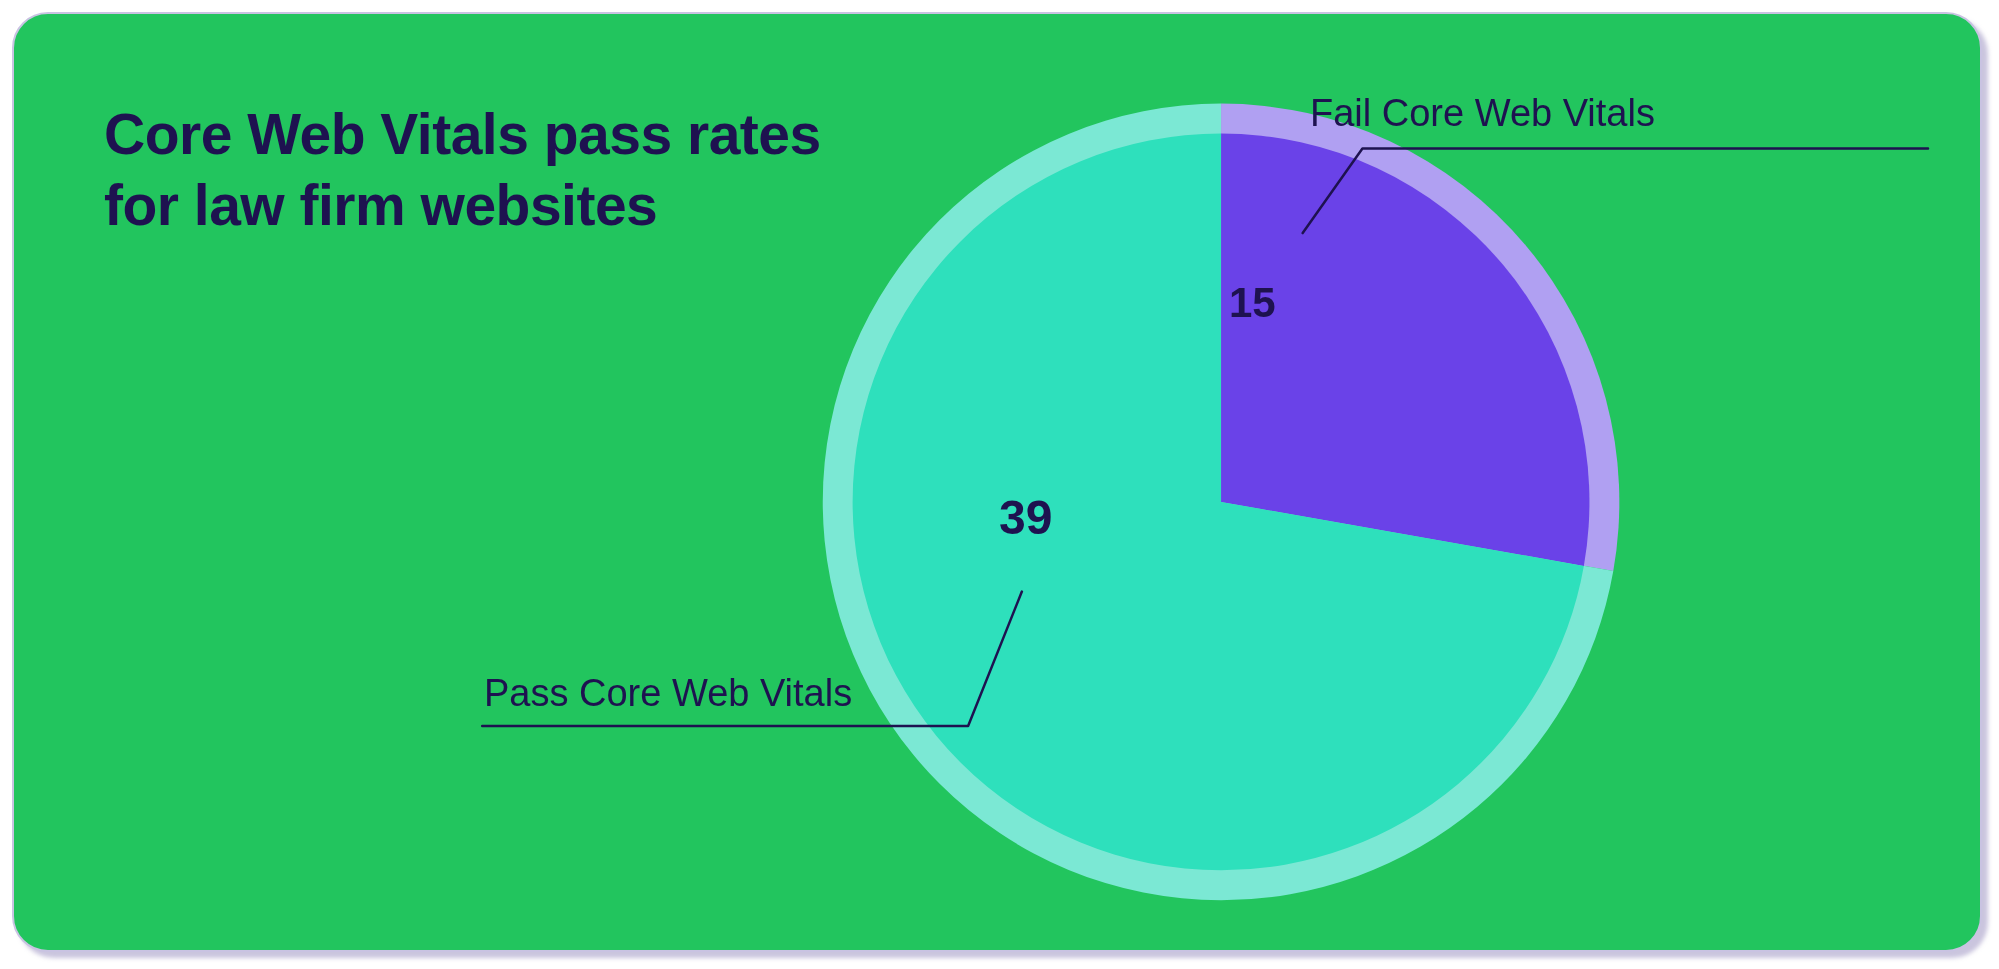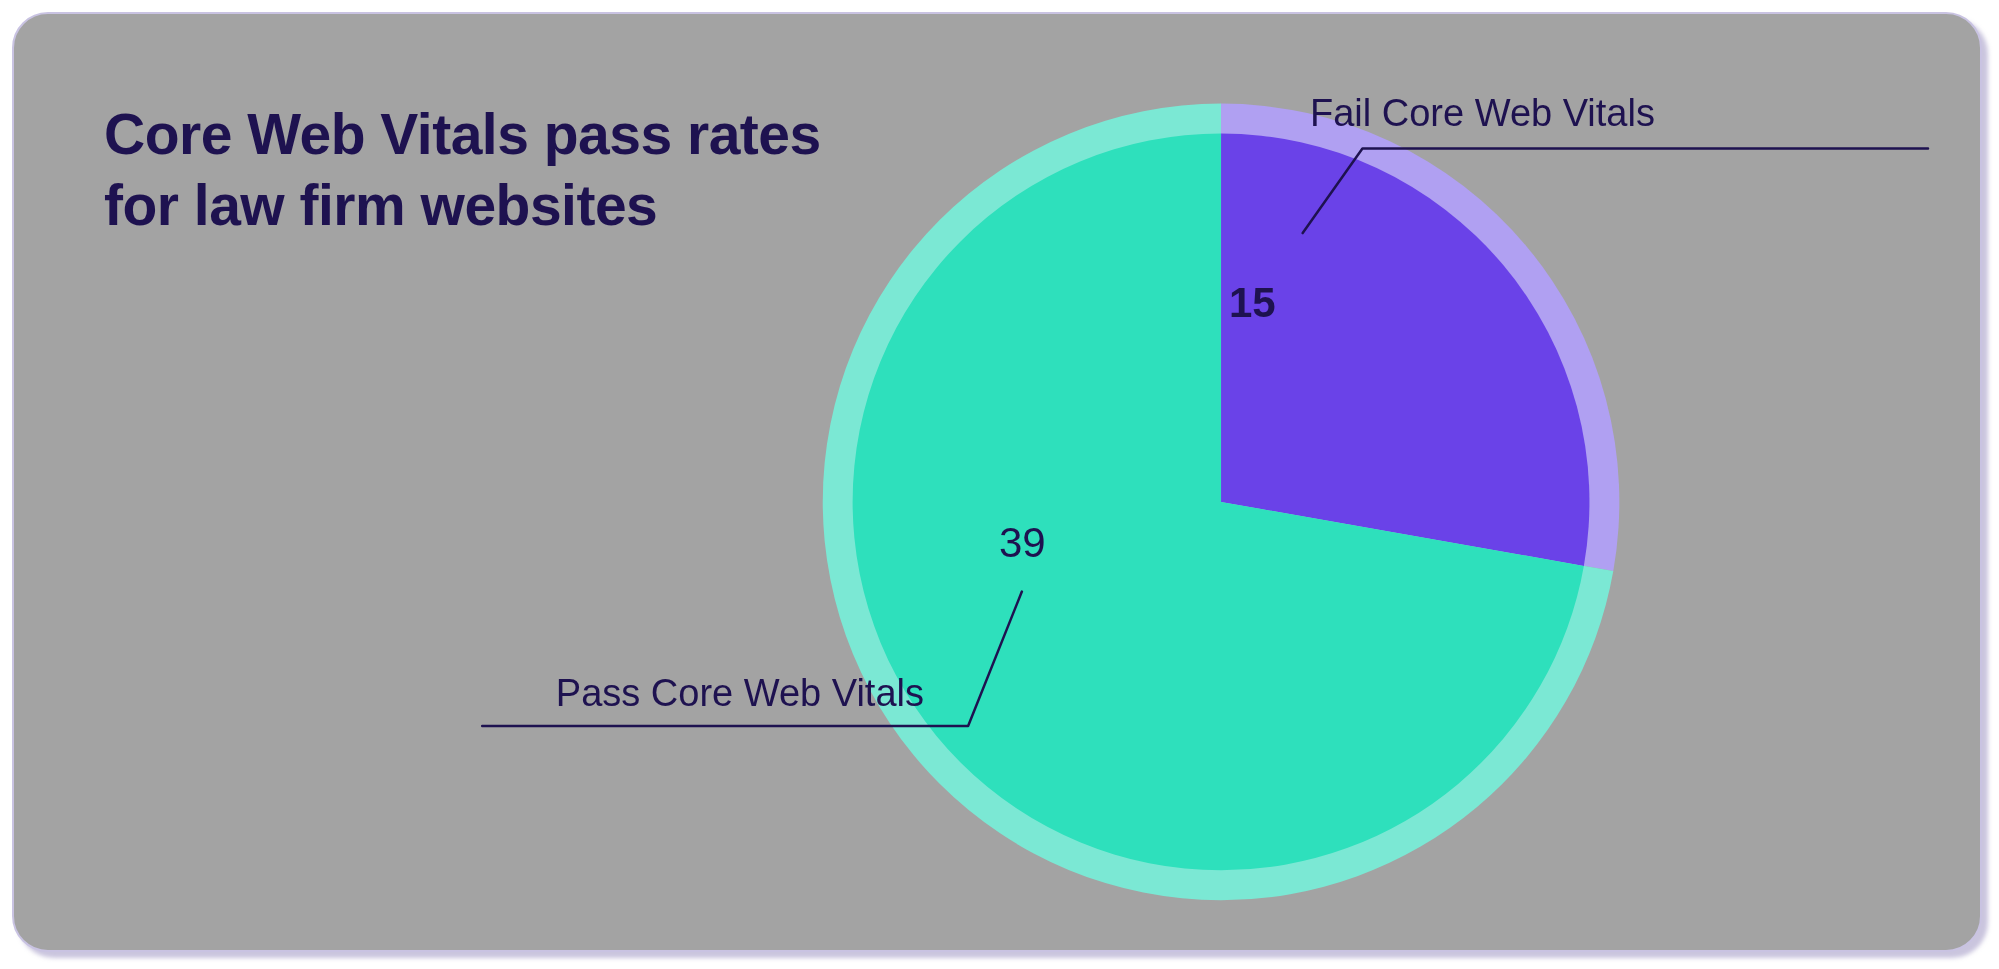--- a/index.html
+++ b/index.html
@@ -7,21 +7,21 @@
     font-family: -apple-system, BlinkMacSystemFont, "Segoe UI", Arial, sans-serif;
     background: #ffffff;
     width: 1999px;
     height: 969px;
     position: relative;
     padding: 12px;
   }
   .card {
     width: 1970px;
     height: 940px;
-    background: #a3a3a3;
+    background: #22c55e;
     border: 2px solid #c9c3e2;
     border-radius: 36px;
     box-shadow: 6px 6px 4px rgba(150,140,190,0.5);
     position: relative;
     overflow: visible;
   }
   .title {
     position: absolute;
     top: 85px;
     left: 90px;
@@ -48,38 +48,37 @@
     font-size: 38px;
     font-weight: 400;
   }
   .label-pass {
     position: absolute;
     top: 658px;
     left: 470px;
     color: #1e1250;
     font-size: 38px;
     font-weight: 400;
-    text-align: right;
     width: 440px;
   }
   .val-fail {
     position: absolute;
     top: 265px;
     left: 1215px;
     color: #1e1250;
     font-size: 42px;
     font-weight: 700;
   }
   .val-pass {
     position: absolute;
-    top: 505px;
+    top: 476px;
     left: 985px;
     color: #1e1250;
-    font-size: 42px;
-    font-weight: 400;
+    font-size: 48px;
+    font-weight: 700;
   }
 </style>
 </head>
 <body>
 
 <div class="card">
 
   <h1 class="title">Core Web Vitals pass rates for law firm websites</h1>
 
   <svg class="chart-area" viewBox="0 0 1970 940" width="1970" height="940">

